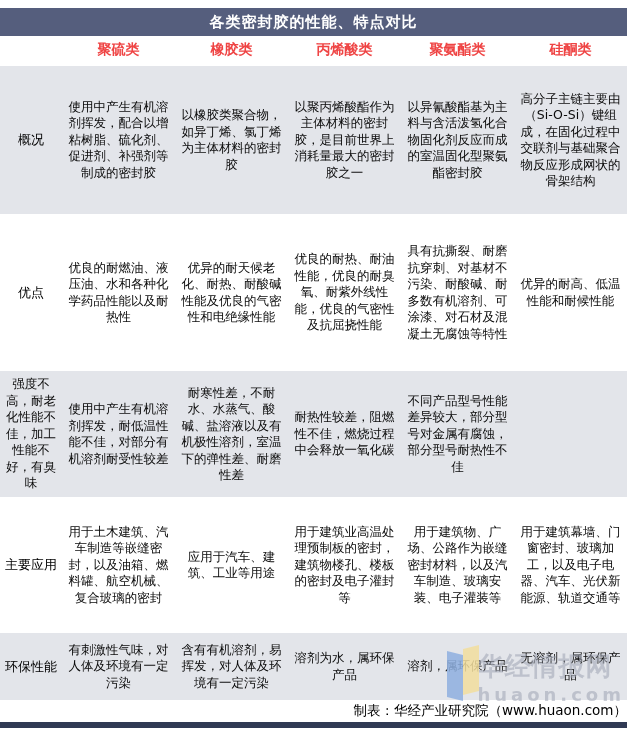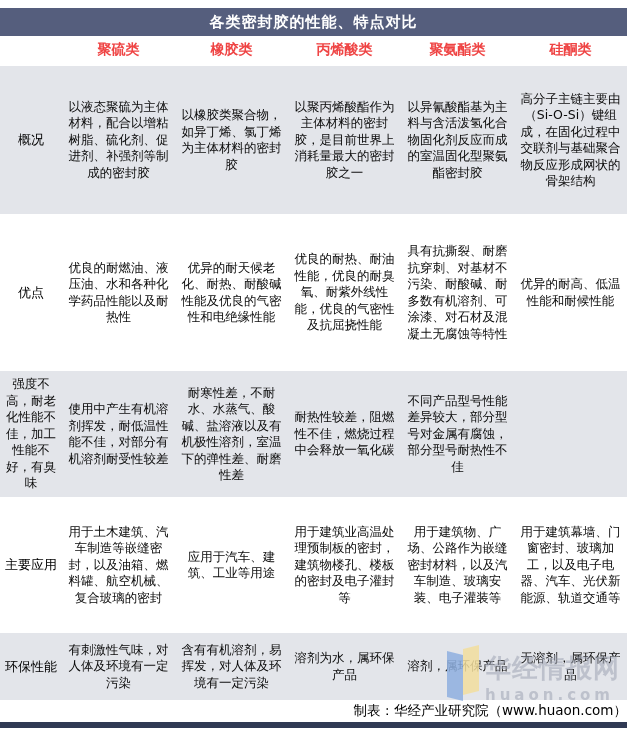--- a/index.html
+++ b/index.html
@@ -99,21 +99,21 @@
   }
   .wm-texts { display: flex; flex-direction: column; align-items: flex-start; }
   .wm-name {
     font-size: 26px;
     font-weight: bold;
     color: rgba(158, 164, 178, 0.55);
     letter-spacing: 1px;
     white-space: nowrap;
   }
   .wm-domain {
-    font-size: 15px;
+    font-size: 18px;
     font-weight: bold;
     color: rgba(158, 164, 178, 0.55);
     letter-spacing: 4px;
     white-space: nowrap;
   }
 </style>
 </head>
 <body>
 
 <div class="page">
@@ -124,21 +124,21 @@
     <div class="head-cell"></div>
     <div class="head-cell">聚硫类</div>
     <div class="head-cell">橡胶类</div>
     <div class="head-cell">丙烯酸类</div>
     <div class="head-cell">聚氨酯类</div>
     <div class="head-cell">硅酮类</div>
   </div>
 
   <div class="grid-row data-row row-stripe r1">
     <div class="row-label">概况</div>
-    <div class="cell">以液态聚硫为主体材料，配合以增粘树脂、硫化剂、促进剂、补强剂等制成的密封胶</div>
+    <div class="cell">使用中产生有机溶剂挥发，配合以增粘树脂、硫化剂、促进剂、补强剂等制成的密封胶</div>
     <div class="cell">以橡胶类聚合物，如异丁烯、氯丁烯为主体材料的密封胶</div>
     <div class="cell">以聚丙烯酸酯作为主体材料的密封胶，是目前世界上消耗量最大的密封胶之一</div>
     <div class="cell">以异氰酸酯基为主料与含活泼氢化合物固化剂反应而成的室温固化型聚氨酯密封胶</div>
     <div class="cell">高分子主链主要由（Si-O-Si）键组成，在固化过程中交联剂与基础聚合物反应形成网状的骨架结构</div>
   </div>
 
   <div class="grid-row data-row row-white r2">
     <div class="row-label">优点</div>
     <div class="cell">优良的耐燃油、液压油、水和各种化学药品性能以及耐热性</div>
     <div class="cell">优异的耐天候老化、耐热、耐酸碱性能及优良的气密性和电绝缘性能</div>

